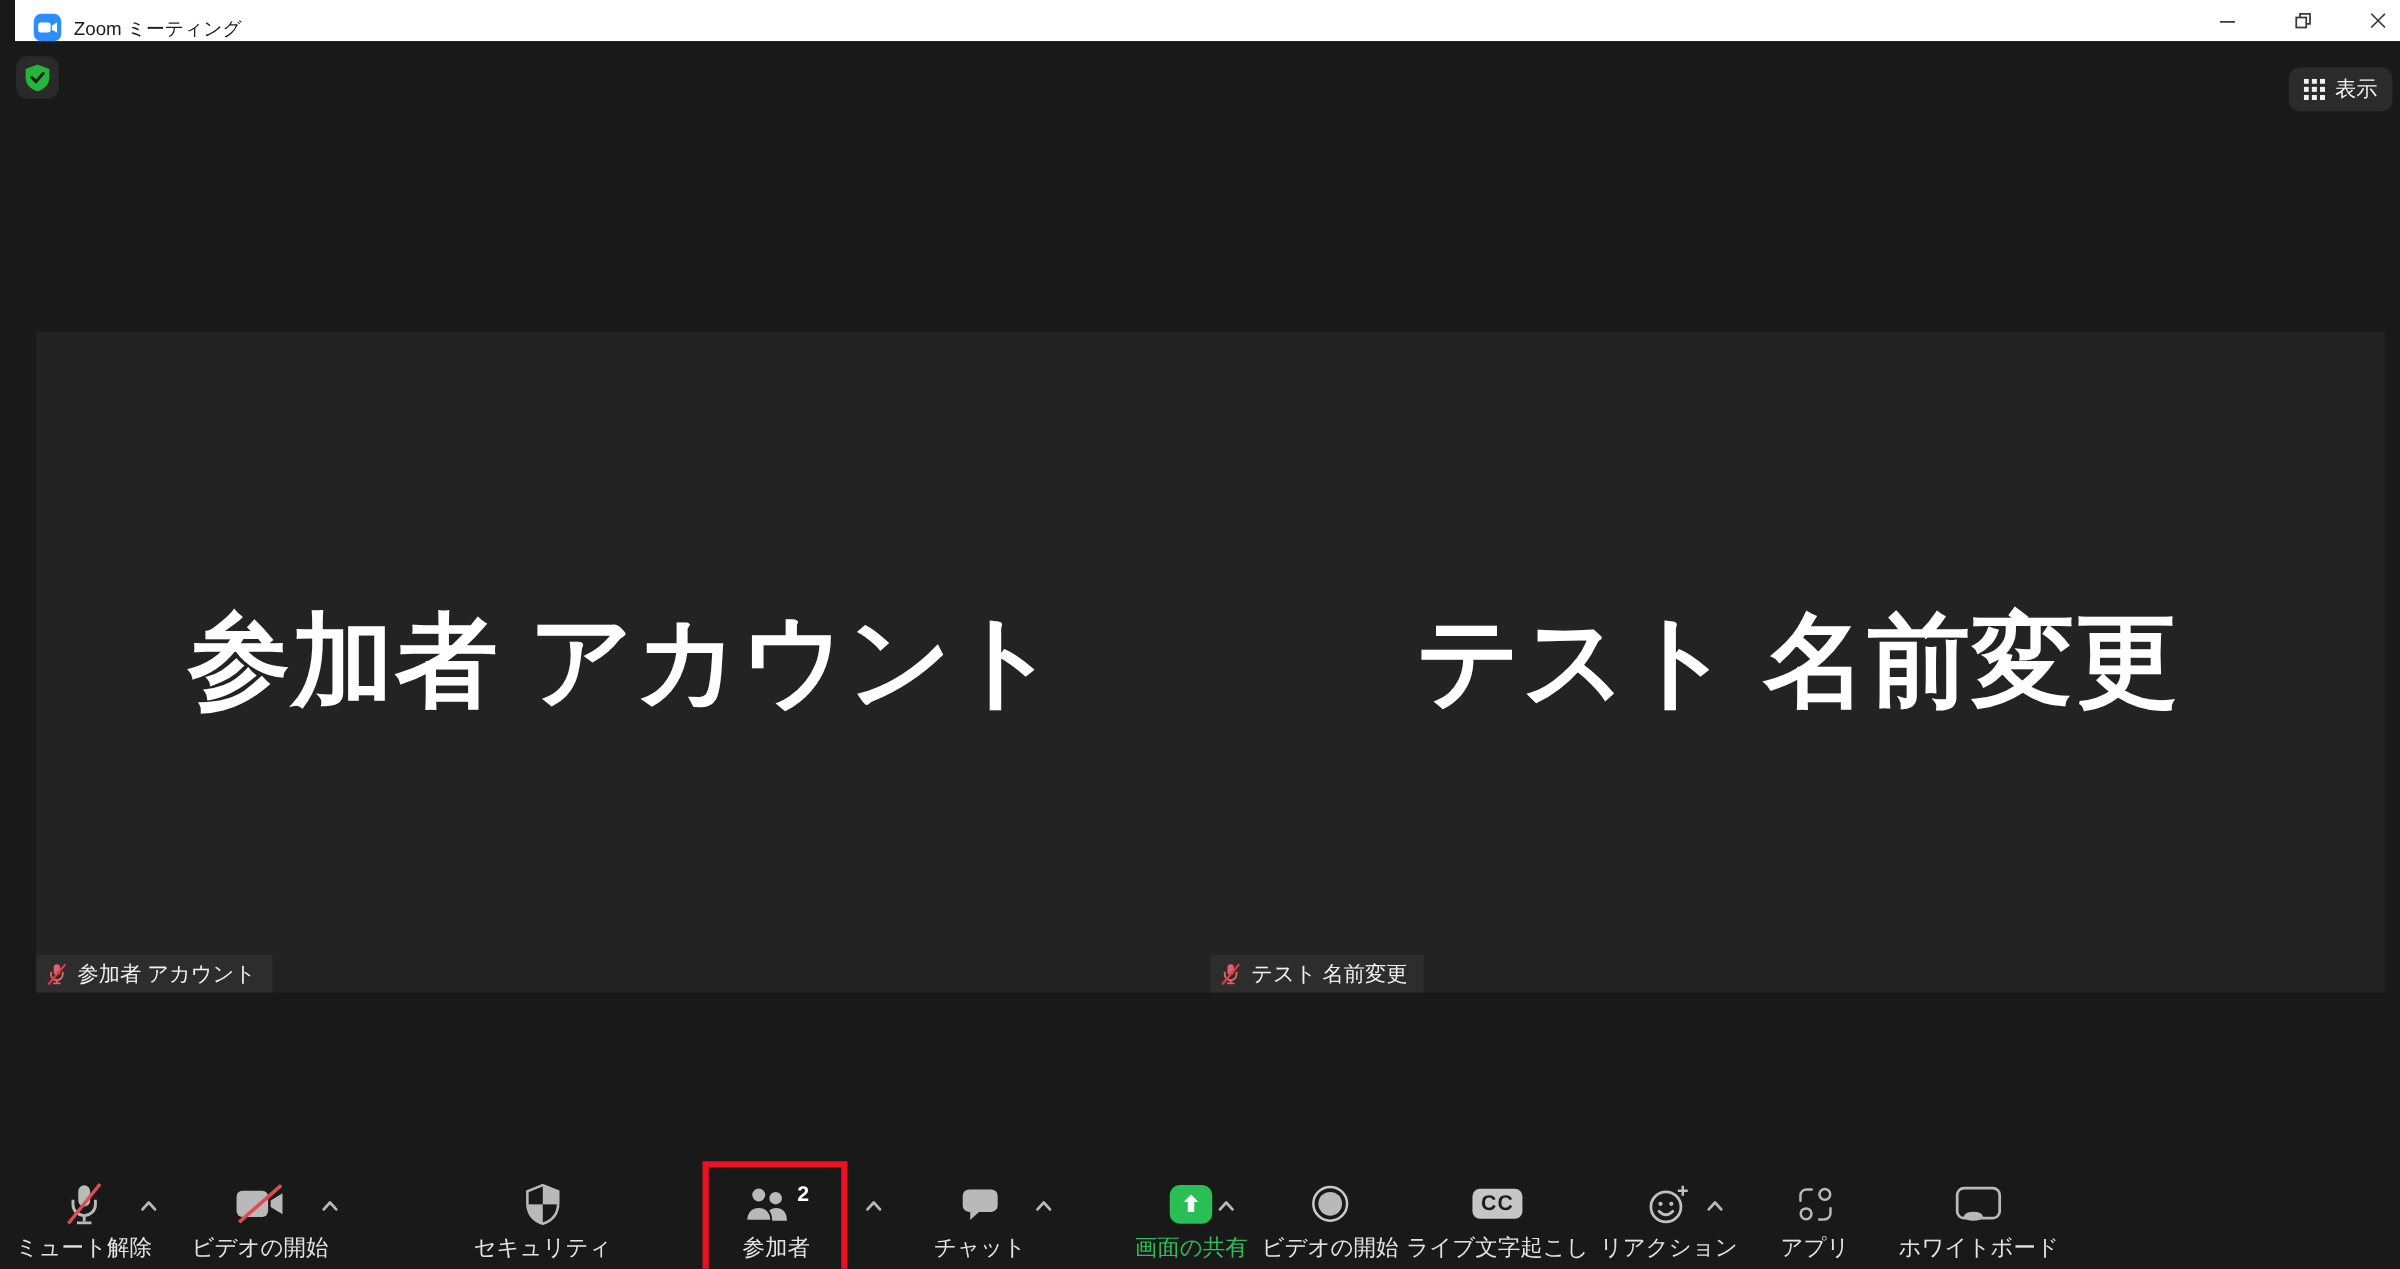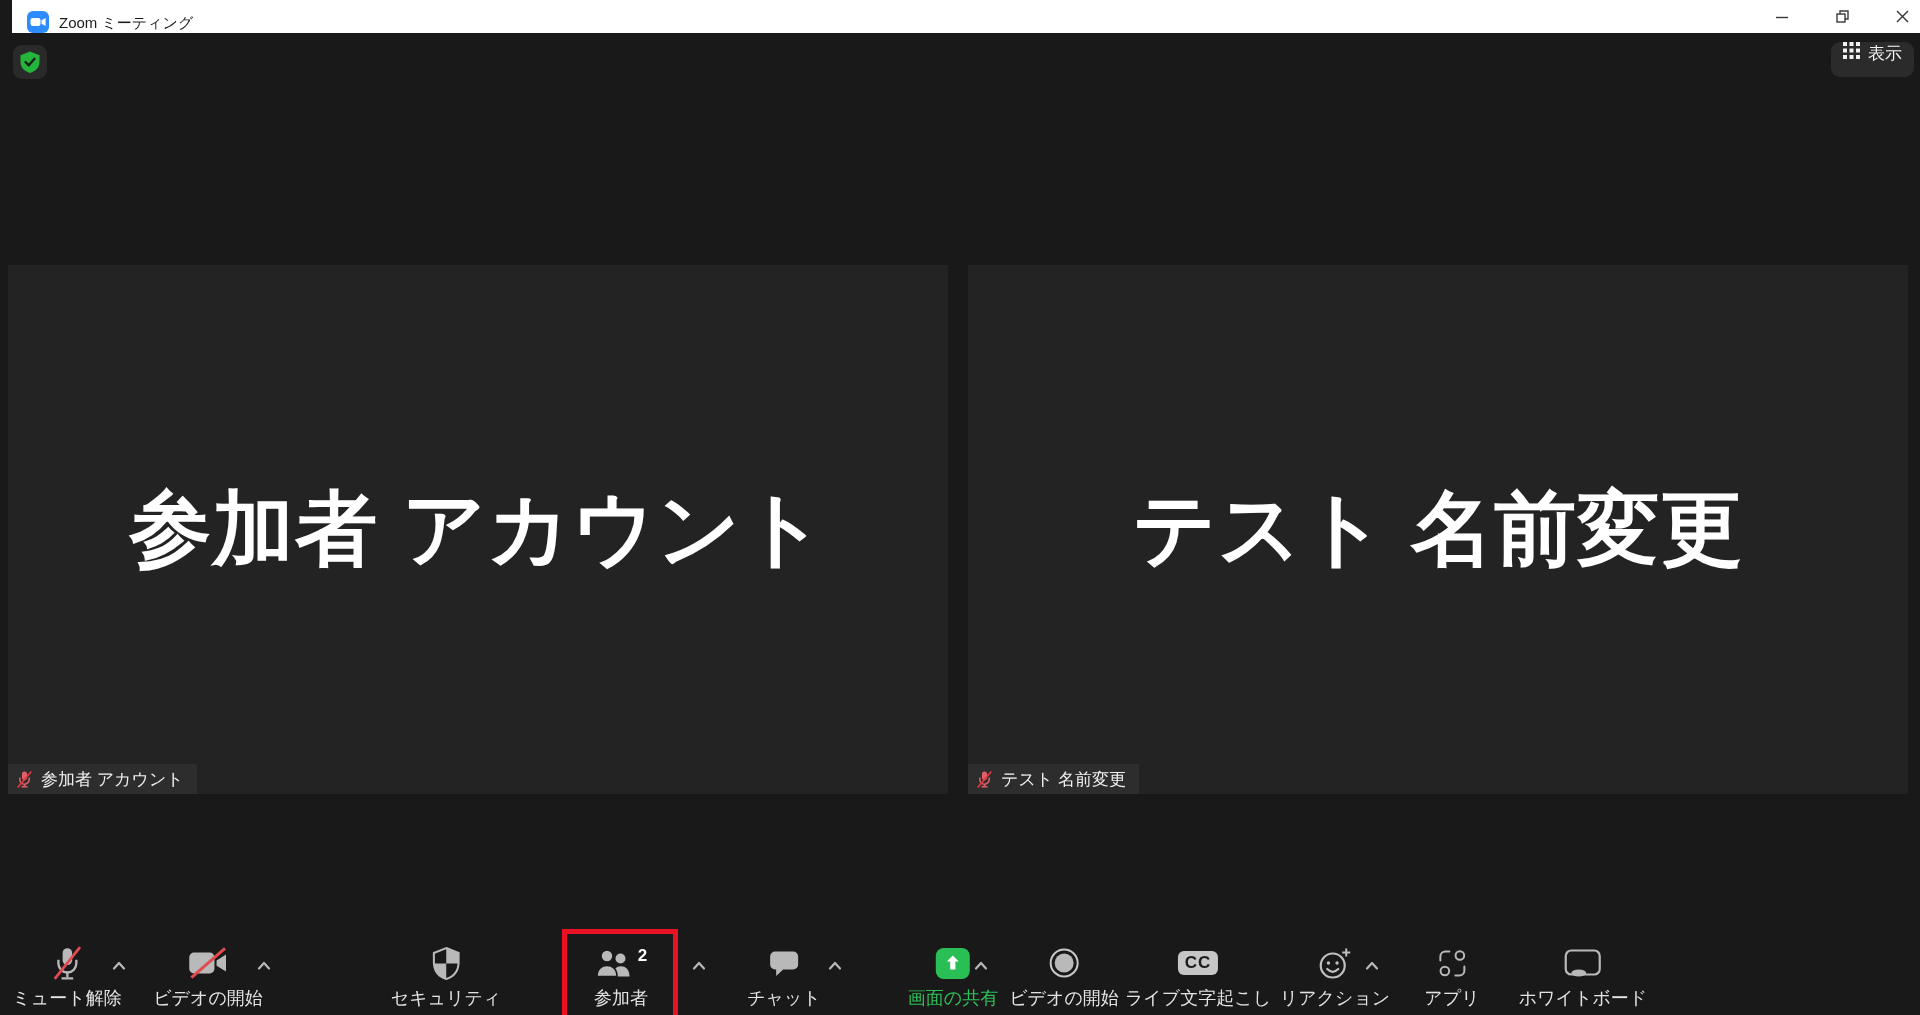--- a/index.html
+++ b/index.html
@@ -13,24 +13,24 @@
   .titlebar{position:absolute;left:12px;top:0;width:1920px;height:33px;background:#ffffff;display:flex;align-items:flex-end;}
   .app-icon{width:22px;height:22px;margin-left:15px;border-radius:6px;background:#2d8cff;position:relative;flex:0 0 auto;}
   .app-icon svg{position:absolute;left:0;top:0;}
   .titlebar-title{margin-left:10px;font-size:15px;color:#1c1c1c;}
   .win-controls{position:absolute;right:0;top:0;height:33px;display:flex;}
   .win-btn{width:60px;height:33px;display:flex;align-items:center;justify-content:center;cursor:default;}
 
   
   .meeting{position:absolute;left:0;top:33px;width:1920px;height:982px;background:#191919;}
   .shield-wrap{position:absolute;left:13px;top:12px;width:34px;height:34px;background:#2a2a2a;border-radius:9px;display:flex;align-items:center;justify-content:center;}
-  .view-btn{position:absolute;right:6px;top:9px;height:35px;padding:0 12px;background:#2b2b2b;border-radius:9px;display:flex;align-items:flex-start;gap:8px;color:#f2f2f2;font-size:17px;}
+  .view-btn{position:absolute;right:6px;top:21px;height:35px;padding:0 12px;background:#2b2b2b;border-radius:9px;display:flex;align-items:center;gap:8px;color:#f2f2f2;font-size:17px;}
 
   .tile{position:absolute;top:232px;width:940px;height:529px;background:#232323;}
-  .tile-left{left:8px;} .tile-right{left:968px;}
+  .tile-left{left:29px;} .tile-right{left:968px;}
   .tile-bigtext{position:absolute;left:0;top:0;width:100%;height:100%;display:flex;align-items:center;justify-content:center;
     color:#ffffff;font-size:82px;font-weight:800;letter-spacing:1px;white-space:nowrap;}
   .name-chip{position:absolute;left:0;bottom:0;height:30px;background:#2d2d2d;display:flex;align-items:center;gap:8px;padding:0 13px 0 8px;}
   .name-chip span{color:#f0f0f0;font-size:17px;white-space:nowrap;}
 
   
   .toolbar{position:absolute;left:0;top:931px;width:1920px;height:84px;background:#191919;}
   .titem{position:absolute;top:9px;transform:translateX(-50%);display:flex;flex-direction:column;align-items:center;cursor:default;}
   .ticon{height:46px;display:flex;align-items:center;justify-content:center;gap:5px;}
   .tlabel{margin-top:1px;font-size:18px;color:#e3e3e3;white-space:nowrap;line-height:22px;}
@@ -157,21 +157,21 @@
       </svg>
     </div>
     <div class="tlabel">ビデオの開始</div>
   </div>
   <span class="chev" style="left:264px">
     <svg width="15" height="11" viewBox="0 0 15 11">
         <polyline points="2.5,8.5 7.5,3 12.5,8.5" fill="none" stroke="#b9b9b9" stroke-width="2.2" stroke-linecap="round" stroke-linejoin="round"></polyline>
       </svg>
   </span>
 
-  <div class="titem" style="left:446px">
+  <div class="titem" style="left:434px">
     <div class="ticon">
       <svg width="31" height="35" viewBox="0 0 30 34">
         <defs>
             <clipPath id="shieldclip">
               <path d="M15 2 L27 6.8 V15.5 C27 24.5 22 29.8 15 32 C8 29.8 3 24.5 3 15.5 V6.8 Z"></path>
             </clipPath>
           </defs>
         <g clip-path="url(#shieldclip)" fill="#b9b9b9">
           <rect x="15" y="0" width="15" height="17"></rect>
           <rect x="0" y="17" width="15" height="17"></rect>

